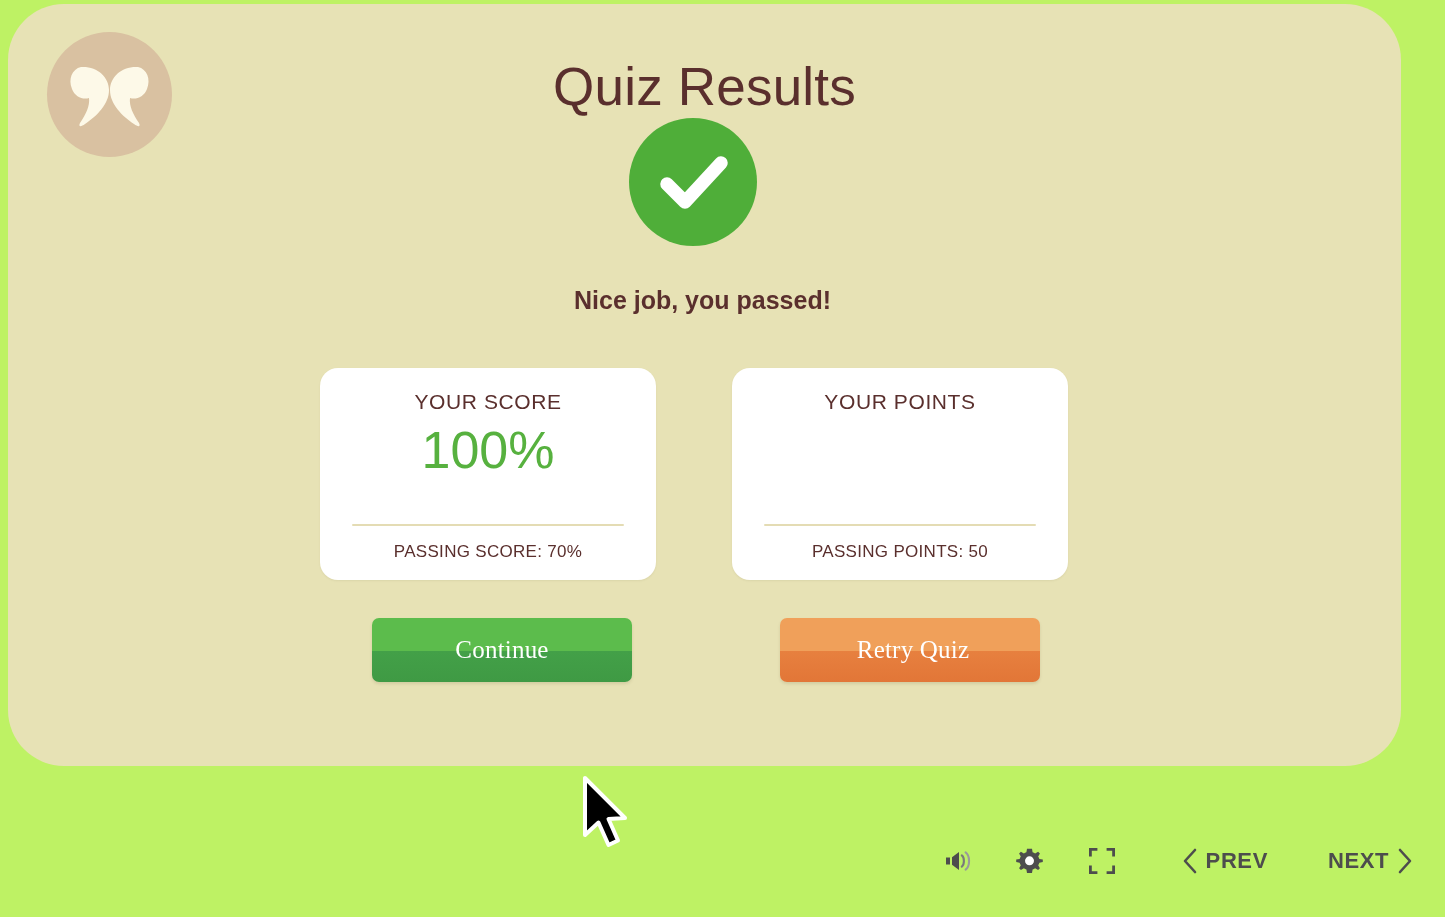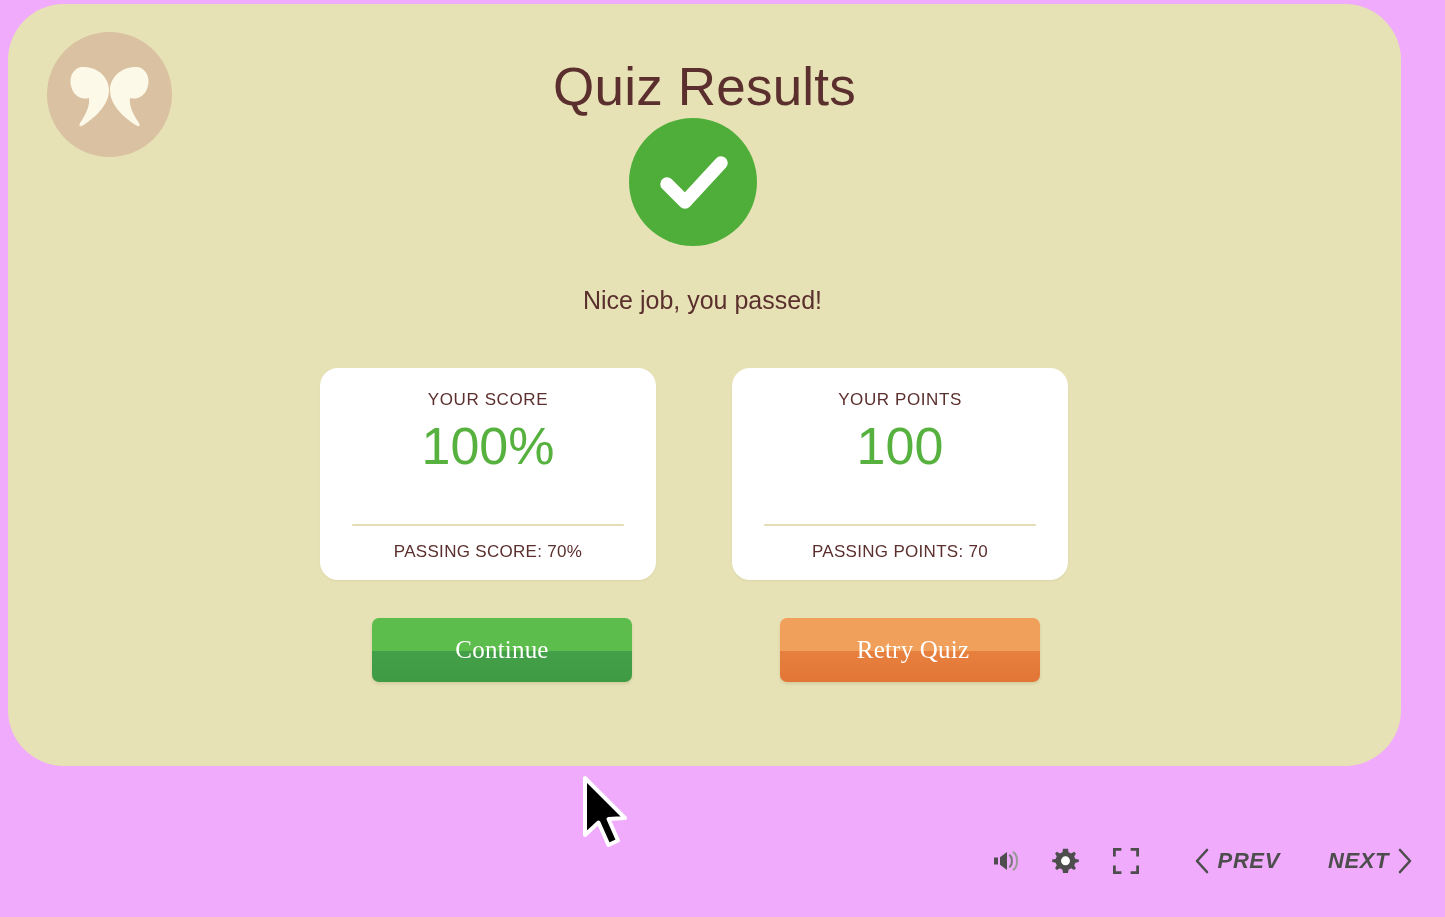--- a/index.html
+++ b/index.html
@@ -9,21 +9,21 @@
     height: 917px;
     overflow: hidden;
     background: #ffffff;
     font-family: "Liberation Sans", sans-serif;
   }
 
   #root {
     position: relative;
     width: 1445px;
     height: 917px;
-    background: #f0abfc;
+    background: #bef264;
   }
 
   
   .slide-panel {
     position: absolute;
     left: 8px;
     top: 4px;
     width: 1393px;
     height: 762px;
     background: #e7e2b5;
@@ -76,21 +76,21 @@
   }
 
   
   .result-message {
     position: absolute;
     left: 0;
     top: 282px;
     width: 1389px;
     text-align: center;
     font-size: 25px;
-    font-weight: 400;
+    font-weight: 700;
     color: #5a2f2d;
   }
 
   
   .cards-row {
     position: absolute;
     left: 312px;
     top: 364px;
     width: 748px;
     height: 212px;
@@ -102,21 +102,21 @@
     height: 212px;
     background: #ffffff;
     border-radius: 18px;
     padding: 22px 26px 18px 26px;
     display: flex;
     flex-direction: column;
     align-items: center;
     box-shadow: 0 1px 2px rgba(120,110,70,0.10);
   }
   .stat-label {
-    font-size: 17px;
+    font-size: 21px;
     font-weight: 400;
     color: #5a2f2d;
     letter-spacing: 0.6px;
     text-align: center;
   }
   .stat-value {
     margin-top: 6px;
     font-size: 52px;
     font-weight: 400;
     color: #57b13f;
@@ -176,22 +176,21 @@
   }
 
   
   .player-toolbar {
     position: absolute;
     right: 14px;
     top: 838px;
     height: 46px;
     display: flex;
     align-items: flex-end;
-    gap: 4px;
-    font-style: italic;
+    gap: 16px;
   }
   .toolbar-icon-btn {
     width: 56px;
     height: 46px;
     display: flex;
     align-items: center;
     justify-content: center;
     cursor: pointer;
   }
   .toolbar-icon-btn svg { display: block; }
@@ -250,23 +249,22 @@
 
       <div class="stat-card">
         <div class="stat-label">YOUR SCORE</div>
         <div class="stat-value">100%</div>
         <div class="stat-divider"></div>
         <div class="stat-footnote">PASSING SCORE: 70%</div>
       </div>
 
       <div class="stat-card">
         <div class="stat-label">YOUR POINTS</div>
-        <div class="stat-value">100</div>
         <div class="stat-divider"></div>
-        <div class="stat-footnote">PASSING POINTS: 70</div>
+        <div class="stat-footnote">PASSING POINTS: 50</div>
       </div>
 
     </div>
 
     <div class="actions-row">
       <button class="action-btn continue">Continue</button>
       <button class="action-btn retry">Retry Quiz</button>
     </div>
 
   </div>

